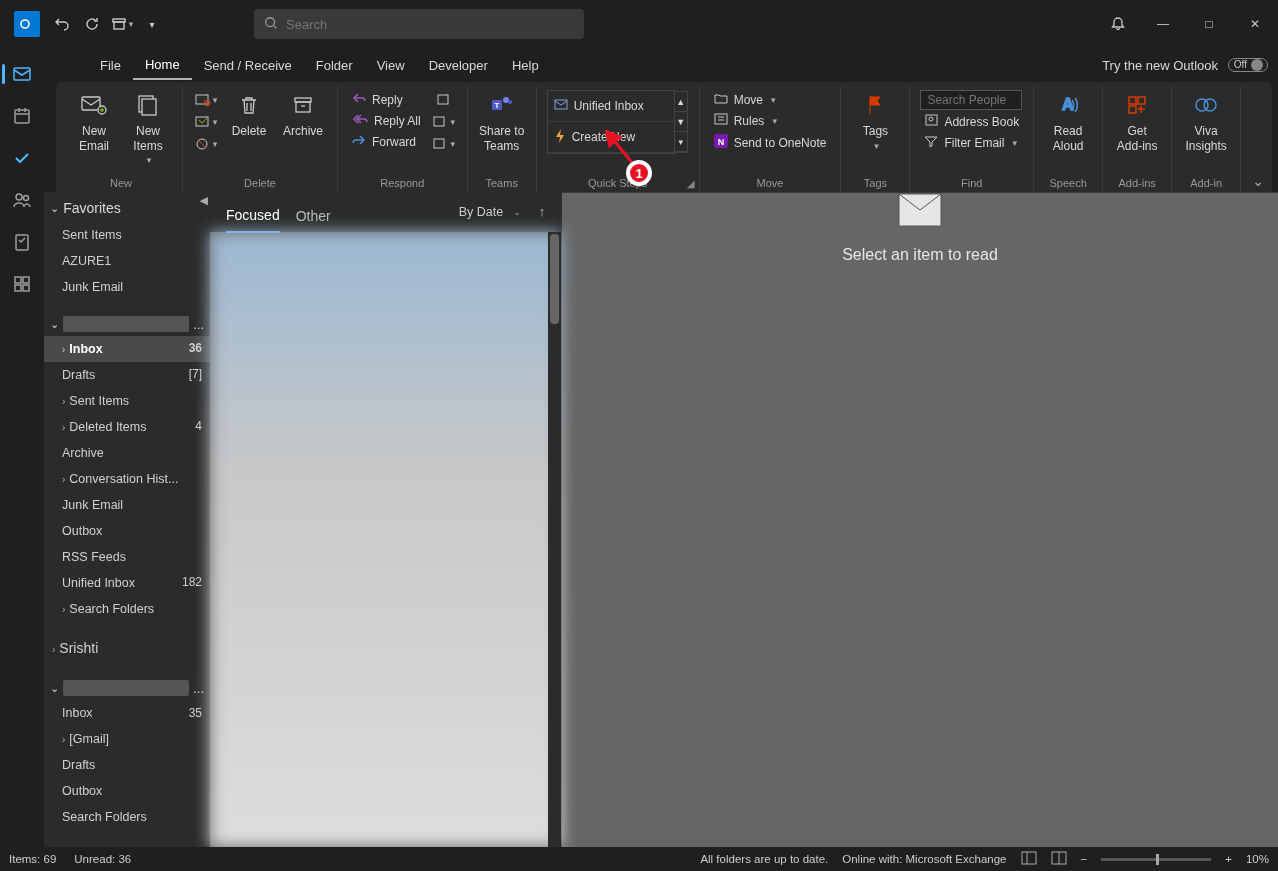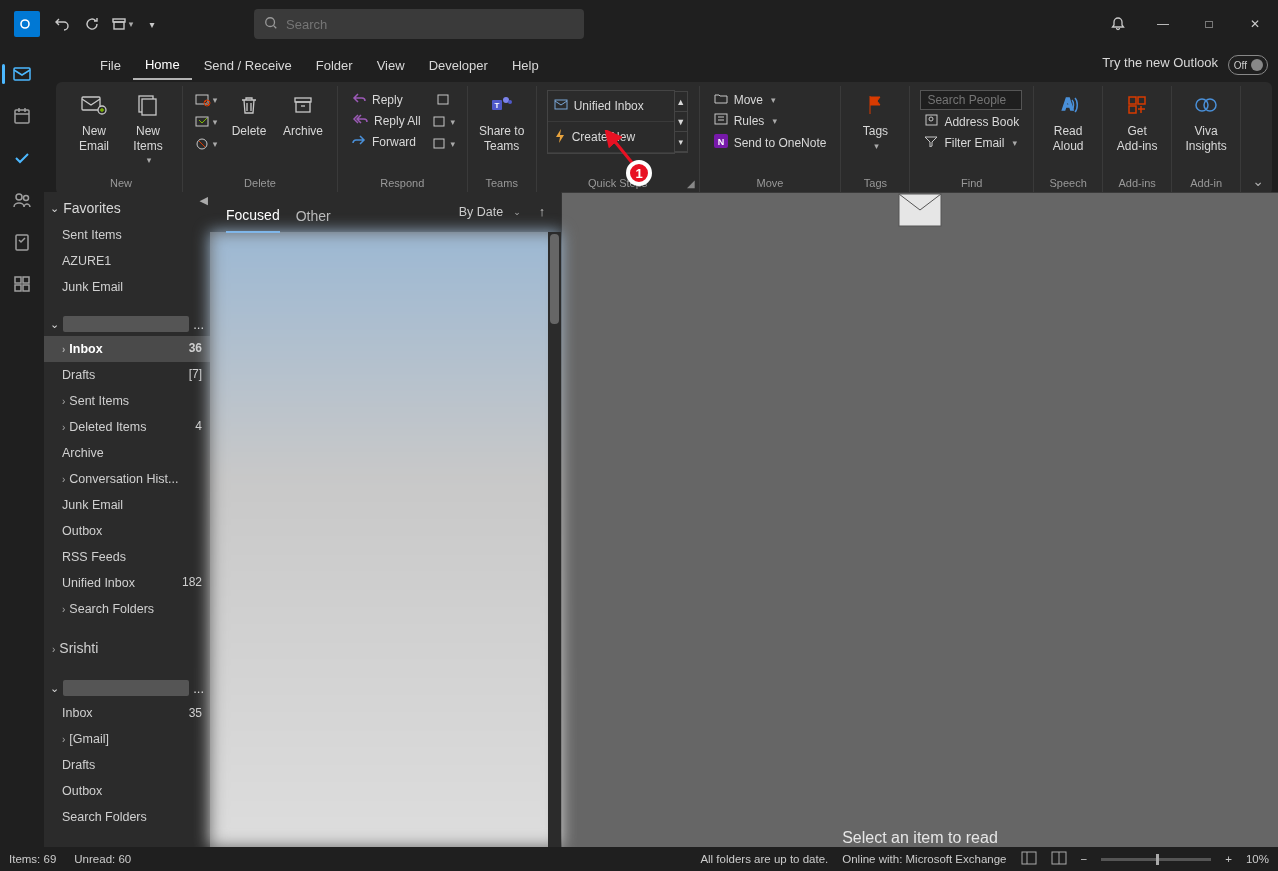--- a/index.html
+++ b/index.html
@@ -11,21 +11,21 @@
 .search-wrap { display:flex; align-items:center; background:#3a3a3a; width:330px; height:30px; margin-left:88px; border-radius:4px; padding:0 10px; gap:8px; }
 .search-wrap input { background:transparent; border:none; color:#ccc; flex:1; outline:none; font-size:13px; }
 .search-icon { color:#aaa; }
 .titlebar-right { margin-left:auto; display:flex; align-items:center; height:100%; }
 .bell { width:44px; height:48px; display:flex; align-items:center; justify-content:center; cursor:pointer; }
 .win-btn { width:46px; height:48px; display:flex; align-items:center; justify-content:center; cursor:pointer; color:#ccc; }
 .tabs-row { height:34px; display:flex; align-items:center; padding-left:88px; gap:0; }
 .tab { padding:6px 12px; color:#d8d8d8; cursor:pointer; font-size:13px; }
 .tab.active { color:#fff; border-bottom:2px solid #b3b3b3; }
 .try-new { margin-left:auto; margin-right:10px; display:flex; gap:10px; font-size:13px; color:#d8d8d8; }
-.toggle { width:40px; height:20px; border:1px solid #888; border-radius:10px; display:flex; align-items:center; padding:0 4px; justify-content:flex-end; gap:4px; font-size:10px; color:#ccc; }
+.toggle { width:40px; height:14px; border:1px solid #888; border-radius:10px; display:flex; align-items:center; padding:0 4px; justify-content:flex-end; gap:4px; font-size:10px; color:#ccc; }
 .toggle .knob { width:12px; height:12px; background:#888; border-radius:50%; }
 .ribbon { background:#2b2b2b; border-radius:6px; margin:0 6px; display:flex; padding:4px 4px 0 4px; position:relative; }
 .left-rail { width:44px; background:#1f1f1f; position:absolute; left:0; top:48px; bottom:24px; display:flex; flex-direction:column; align-items:center; padding-top:8px; gap:6px; }
 .rail-item { width:36px; height:36px; display:flex; align-items:center; justify-content:center; cursor:pointer; color:#9e9e9e; border-radius:3px; }
 .rail-item.active { color:#4cb8ff; }
 .rail-item.active::before { content:''; position:absolute; left:2px; width:3px; height:20px; background:#4cb8ff; border-radius:2px; }
 .group { display:flex; flex-direction:column; align-items:center; padding:0 4px; border-right:1px solid #3a3a3a; }
 .group:last-child { border-right:none; }
 .group-body { display:flex; align-items:flex-start; padding:4px 6px; gap:6px; flex:1; min-height:76px; }
 .group-label { font-size:11px; color:#999; padding:3px 0 6px; text-align:center; width:100%; }
@@ -55,21 +55,21 @@
 .acct-hdr { display:flex; align-items:center; gap:4px; padding:6px 6px 4px 6px; font-size:13px; cursor:pointer; }
 .acct-hdr .bar { background:#555; height:16px; flex:1; border-radius:2px; }
 .msglist { flex:0 0 352px; background:#666; position:relative; display:flex; flex-direction:column; border-right:1px solid #333; }
 .msg-tabs { height:40px; background:#2b2b2b; display:flex; align-items:center; padding:0 16px; gap:16px; }
 .msg-tab { font-size:14px; color:#bbb; padding:8px 0; cursor:pointer;margin-top:8px; }
 .msg-tab.active { color:#fff; border-bottom:2px solid #62b3ff; }
 .msg-sort { margin-left:auto; display:flex; align-items:center; gap:8px; font-size:12.5px; color:#ccc; }
 .msg-body { flex:1; background:linear-gradient(#9cb8d3 0%, #c8c8c8 40%, #ddd 100%); filter:blur(8px); position:relative; }
 .msg-scroll { position:absolute; right:0; top:40px; bottom:0; width:13px; background:#2b2b2b; }
 .msg-thumb { position:absolute; top:2px; width:9px; left:2px; height:90px; background:#666; border-radius:4px; }
-.reading { flex:1; background:#666; display:flex; flex-direction:column; align-items:center; justify-content:space-between; gap:16px; border-top:1px solid #3a3a3a; }
+.reading { flex:1; background:#666; display:flex; flex-direction:column; align-items:center; justify-content:flex-start; gap:16px; border-top:1px solid #3a3a3a; }
 .env-icon svg { width:44px; height:34px; }
 .reading-text { font-size:16px; color:#e6e6e6; }
 
 .statusbar { position:absolute; left:0; right:0; bottom:0; height:24px; background:#1f1f1f; display:flex; align-items:center; padding:0 9px; gap:18px; font-size:11.5px; color:#ccc; }
 .status-right { margin-left:auto; display:flex; align-items:center; gap:14px; }
 .zoom-slider { width:110px; height:3px; background:#555; position:relative; }
 .zoom-slider .zthumb { position:absolute; left:50%; top:-4px; width:3px; height:11px; background:#aaa; }
 
 .anno-arrow { position:absolute; left:600px; top:130px; width:50px; height:50px; pointer-events:none; z-index:50; }
 .anno-badge { position:absolute; left:626px; top:160px; width:26px; height:26px; background:#e81123; border:4px solid #fff; border-radius:50%; display:flex; align-items:center; justify-content:center; color:#fff; font-weight:bold; font-size:13px; z-index:51; pointer-events:none; }
@@ -575,21 +575,21 @@
     <div class="env-icon"><svg viewBox="0 0 44 34" fill="#e6e6e6" stroke="#555">
           <rect x="1" y="1" width="42" height="32"></rect>
           <path d="M1 1l21 16L43 1" fill="none" stroke="#555"></path>
         </svg></div>
     <div class="reading-text">Select an item to read</div>
   </div>
 </div>
 
 <div class="statusbar">
   <span>Items: 69</span>
-  <span>Unread: 60</span>
+  <span>Unread: 36</span>
   <div class="status-right">
     <span>All folders are up to date.</span>
     <span>Online with: Microsoft Exchange</span>
     <span><svg width="16" height="14" fill="none" stroke="#aaa">
           <rect x="1" y="1" width="14" height="12"></rect>
           <path d="M6 1v12"></path>
         </svg></span>
     <span><svg width="16" height="14" fill="none" stroke="#aaa">
           <rect x="1" y="1" width="14" height="12"></rect>
           <path d="M8 1v12"></path>

